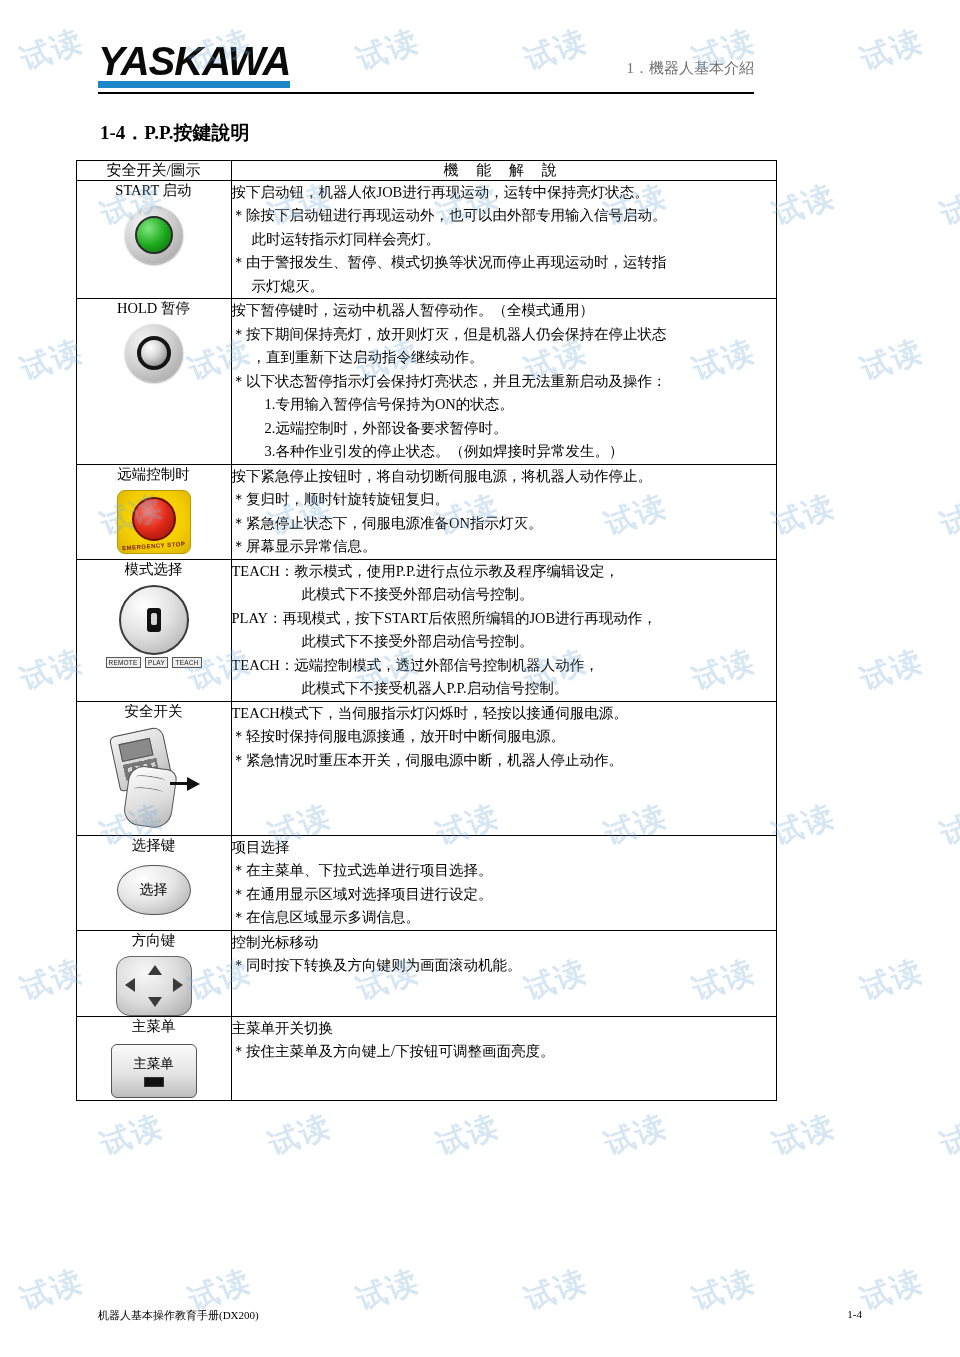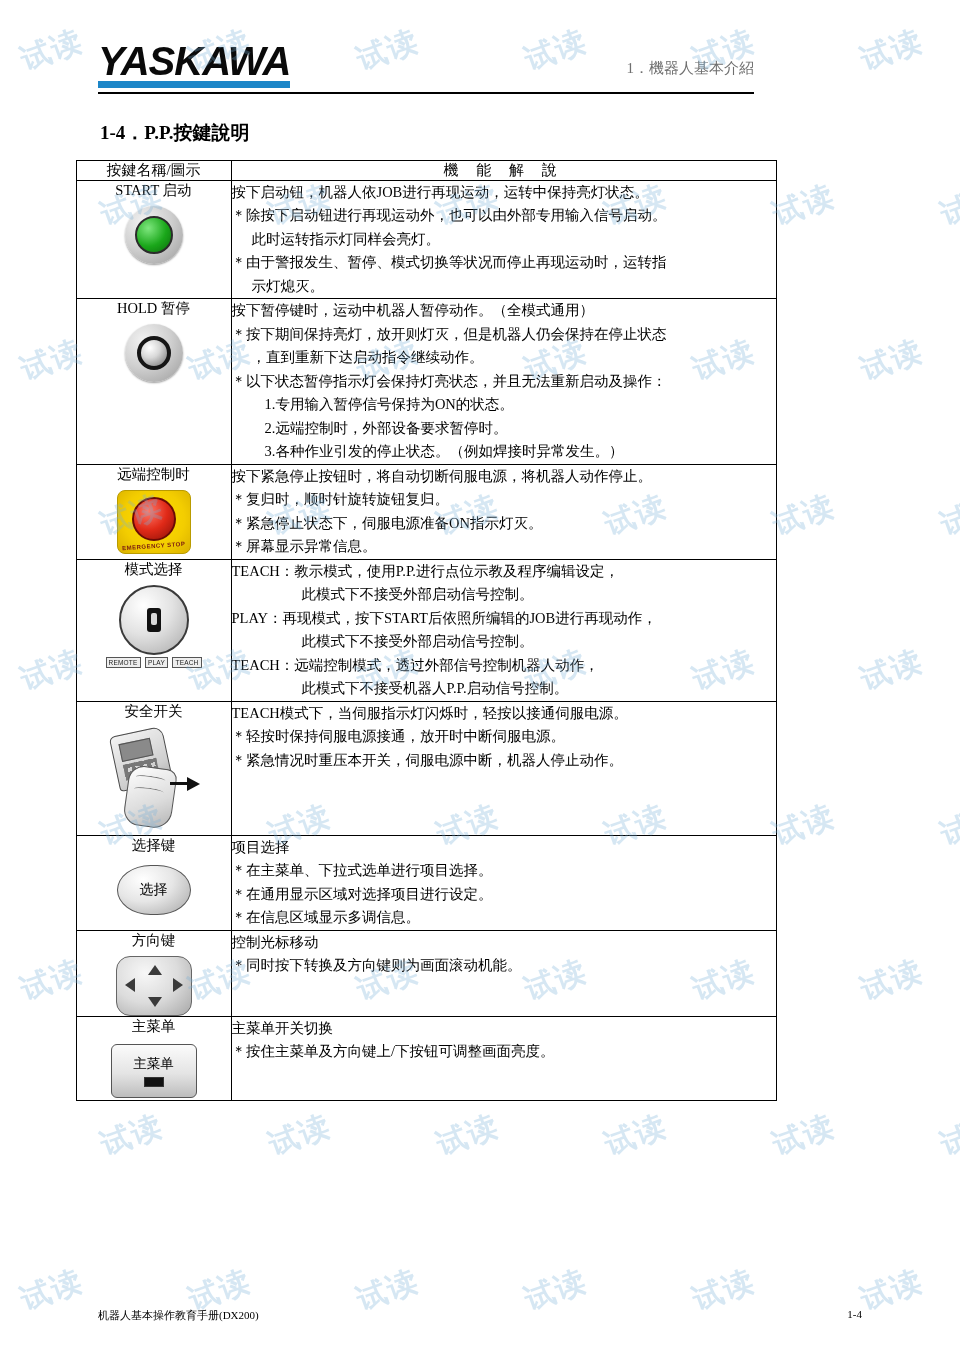--- a/index.html
+++ b/index.html
@@ -414,21 +414,21 @@
 
   <div class="section-title">1-4．P.P.按鍵說明</div>
 
   <table class="keytable">
     <colgroup>
       <col class="col-key">
       <col class="col-desc">
     </colgroup>
     <thead>
       <tr>
-        <th>按鍵名稱/圖示</th>
+        <th>安全开关/圖示</th>
         <th class="desc-head">機 能 解 說</th>
       </tr>
     </thead>
     <tbody id="tbody">
         <tr>
           <td class="key-cell">
             <div class="key-label">START 启动</div>
             <div class="icon-wrap">
               <div class="btn-round">
                 <div class="inner-green"></div>

